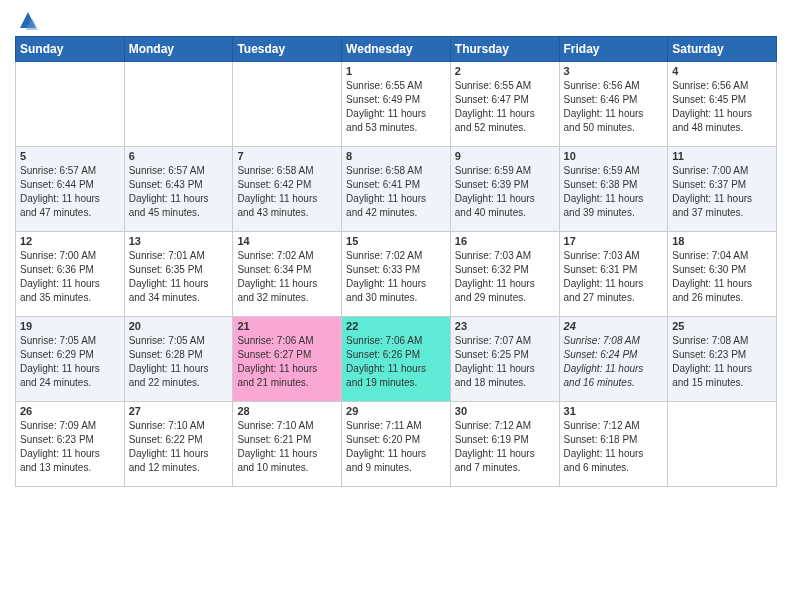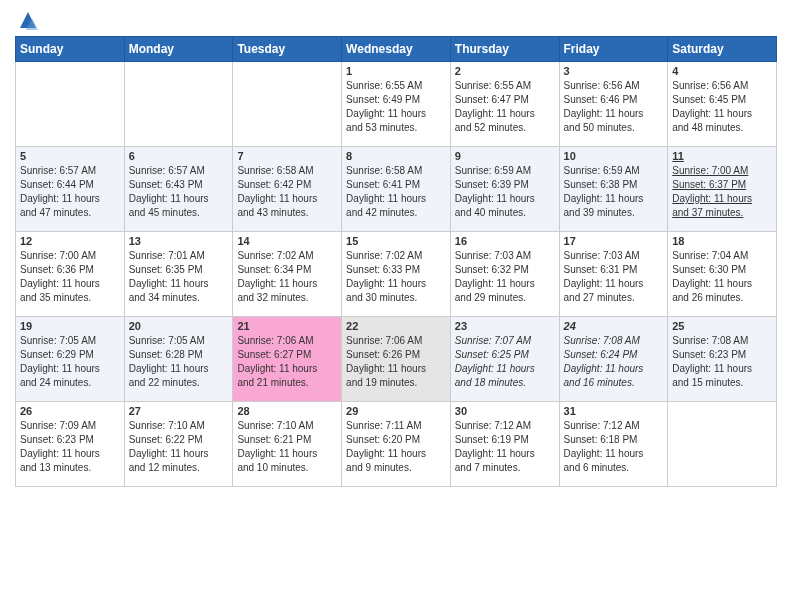--- a/index.html
+++ b/index.html
@@ -201,21 +201,21 @@
 Daylight: 11 hours
 and 40 minutes.</div>
           </td>
           <td style="background: rgb(240, 244, 250);">
             <div class="day-number">10</div>
             <div class="day-info" style="white-space: pre-line;">Sunrise: 6:59 AM
 Sunset: 6:38 PM
 Daylight: 11 hours
 and 39 minutes.</div>
           </td>
-          <td style="background: rgb(240, 244, 250); text-decoration: underline;">
+          <td style="background: rgb(240, 244, 250);">
             <div class="day-number">11</div>
             <div class="day-info" style="white-space: pre-line;">Sunrise: 7:00 AM
 Sunset: 6:37 PM
 Daylight: 11 hours
 and 37 minutes.</div>
           </td>
         </tr>
         <tr>
           <td>
             <div class="day-number">12</div>
@@ -282,30 +282,30 @@
 Daylight: 11 hours
 and 22 minutes.</div>
           </td>
           <td style="background: #f9a8d4;">
             <div class="day-number">21</div>
             <div class="day-info" style="white-space: pre-line;">Sunrise: 7:06 AM
 Sunset: 6:27 PM
 Daylight: 11 hours
 and 21 minutes.</div>
           </td>
-          <td style="background: #e5e5e5;">
+          <td style="background: #5eead4;">
             <div class="day-number">22</div>
             <div class="day-info" style="white-space: pre-line;">Sunrise: 7:06 AM
 Sunset: 6:26 PM
 Daylight: 11 hours
 and 19 minutes.</div>
           </td>
           <td style="background: rgb(240, 244, 250);">
             <div class="day-number">23</div>
-            <div class="day-info" style="white-space: pre-line; font-style: italic;">Sunrise: 7:07 AM
+            <div class="day-info" style="white-space: pre-line;">Sunrise: 7:07 AM
 Sunset: 6:25 PM
 Daylight: 11 hours
 and 18 minutes.</div>
           </td>
           <td style="background: rgb(240, 244, 250); font-style: italic;">
             <div class="day-number">24</div>
             <div class="day-info" style="white-space: pre-line;">Sunrise: 7:08 AM
 Sunset: 6:24 PM
 Daylight: 11 hours
 and 16 minutes.</div>

